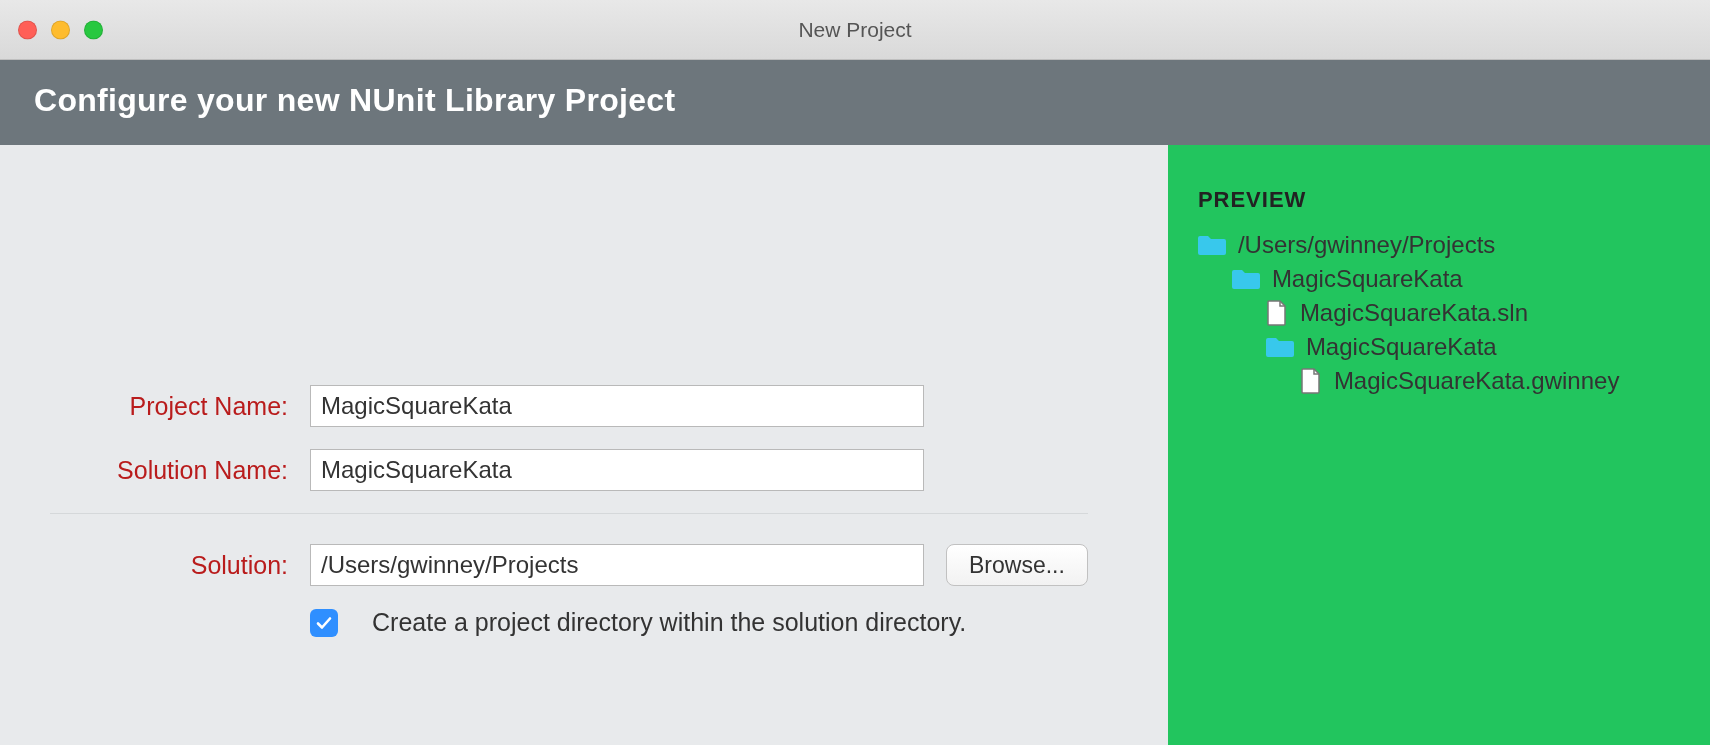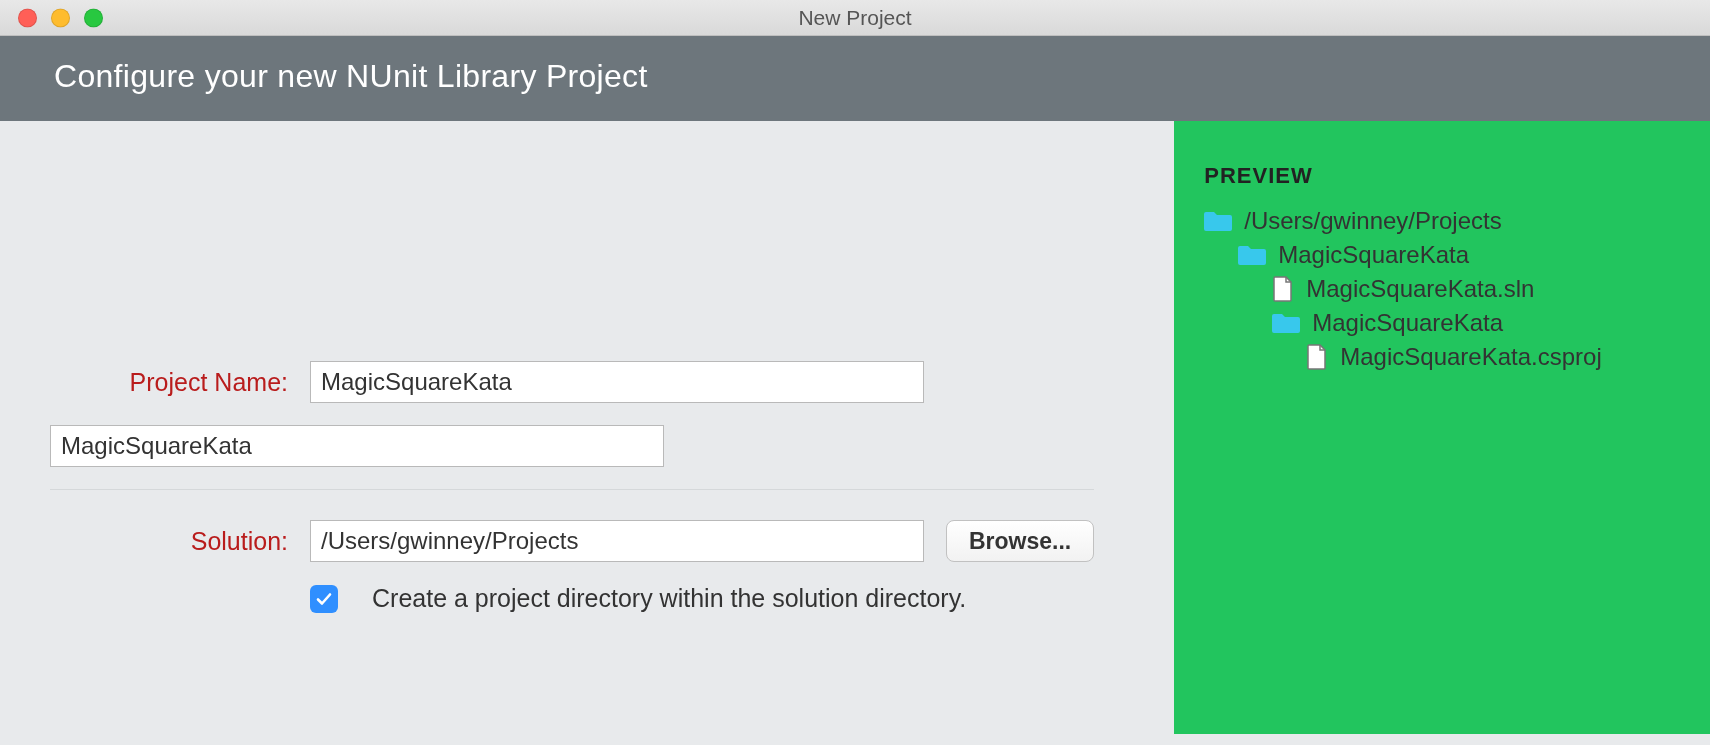--- a/index.html
+++ b/index.html
@@ -8,21 +8,21 @@
       font-family: -apple-system, "Helvetica Neue", Helvetica, Arial, sans-serif;
       background: #e8eaec;
       color: #2c2c2c;
       width: 1710px;
       height: 745px;
       overflow: hidden;
     }
 
     
     .titlebar {
-      height: 36px;
+      height: 60px;
       background: linear-gradient(#e8e8e8, #d9d9d9);
       border-bottom: 1px solid #bfbfbf;
       position: relative;
       display: flex;
       align-items: center;
     }
     .traffic-lights {
       position: absolute;
       left: 18px;
       top: 50%;
@@ -42,23 +42,23 @@
       text-align: center;
       font-size: 21px;
       color: #555;
       font-weight: 400;
     }
 
     
     .banner {
       background: #6d767c;
       color: #fff;
-      padding: 22px 34px 26px 54px;
+      padding: 22px 34px 26px 34px;
       font-size: 32px;
-      font-weight: 400;
+      font-weight: 700;
       letter-spacing: 0.3px;
     }
 
     
     .content {
       display: flex;
       height: calc(100% - 48px - 84px);
     }
 
     .form-area {
@@ -111,21 +111,20 @@
       margin-left: 22px;
       height: 42px;
       padding: 0 22px;
       font-size: 23px;
       border: 1px solid #c1c1c1;
       border-radius: 8px;
       background: linear-gradient(#ffffff, #f2f2f2);
       color: #333;
       cursor: pointer;
       font-family: inherit;
-      font-weight: bold;
     }
 
     .checkbox-row {
       display: flex;
       align-items: center;
       margin-top: 20px;
       margin-left: 260px;
       gap: 34px;
     }
     .chk {
@@ -184,20 +183,21 @@
 
   <div class="form-area">
     <div class="form-stack">
 
       <div class="form-row">
         <div class="form-label">Project Name:</div>
         <input class="form-input" type="text" value="MagicSquareKata" style="">
       </div>
 
       <div class="form-row">
+        <div class="form-label">Solution Name:</div>
         <input class="form-input" type="text" value="MagicSquareKata" style="">
       </div>
 
       <div class="divider"></div>
 
       <div class="form-row">
         <div class="form-label">Solution:</div>
         <input class="form-input" type="text" value="/Users/gwinney/Projects" style="">
         <button class="browse-btn">Browse...</button>
       </div>
@@ -261,21 +261,21 @@
                   </div>
                   <ul>
                     <li>
                       <div class="tree-item">
                         <span class="icon-file">
                           <svg width="22" height="26" viewBox="0 0 22 26">
                               <path fill="#fff" stroke="#777" stroke-width="1.5" d="M3 1h11l5 5v18a1 1 0 0 1-1 1H3a1 1 0 0 1-1-1V2a1 1 0 0 1 1-1z"></path>
                               <path fill="none" stroke="#777" stroke-width="1.5" d="M14 1v5h5"></path>
                             </svg>
                         </span>
-                        <span>MagicSquareKata.csproj</span>
+                        <span>MagicSquareKata.gwinney</span>
                       </div>
                     </li>
                   </ul>
                 </li>
               </ul>
             </li>
           </ul>
         </li>
       </ul>
     </div>

